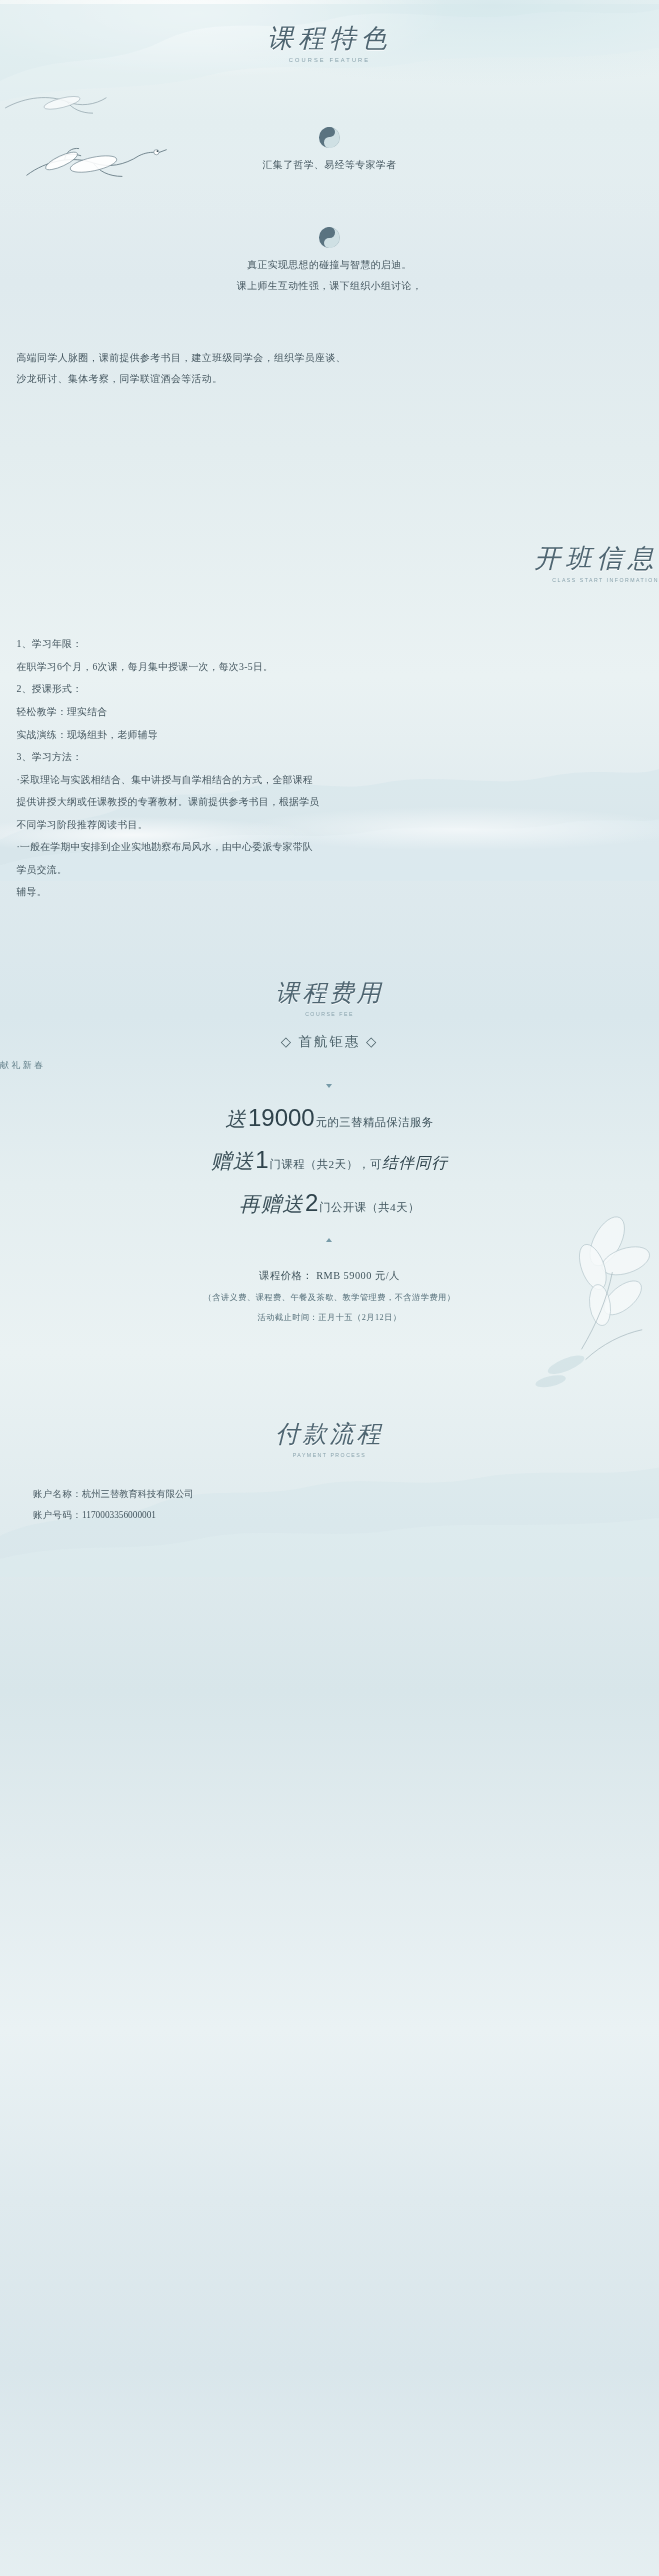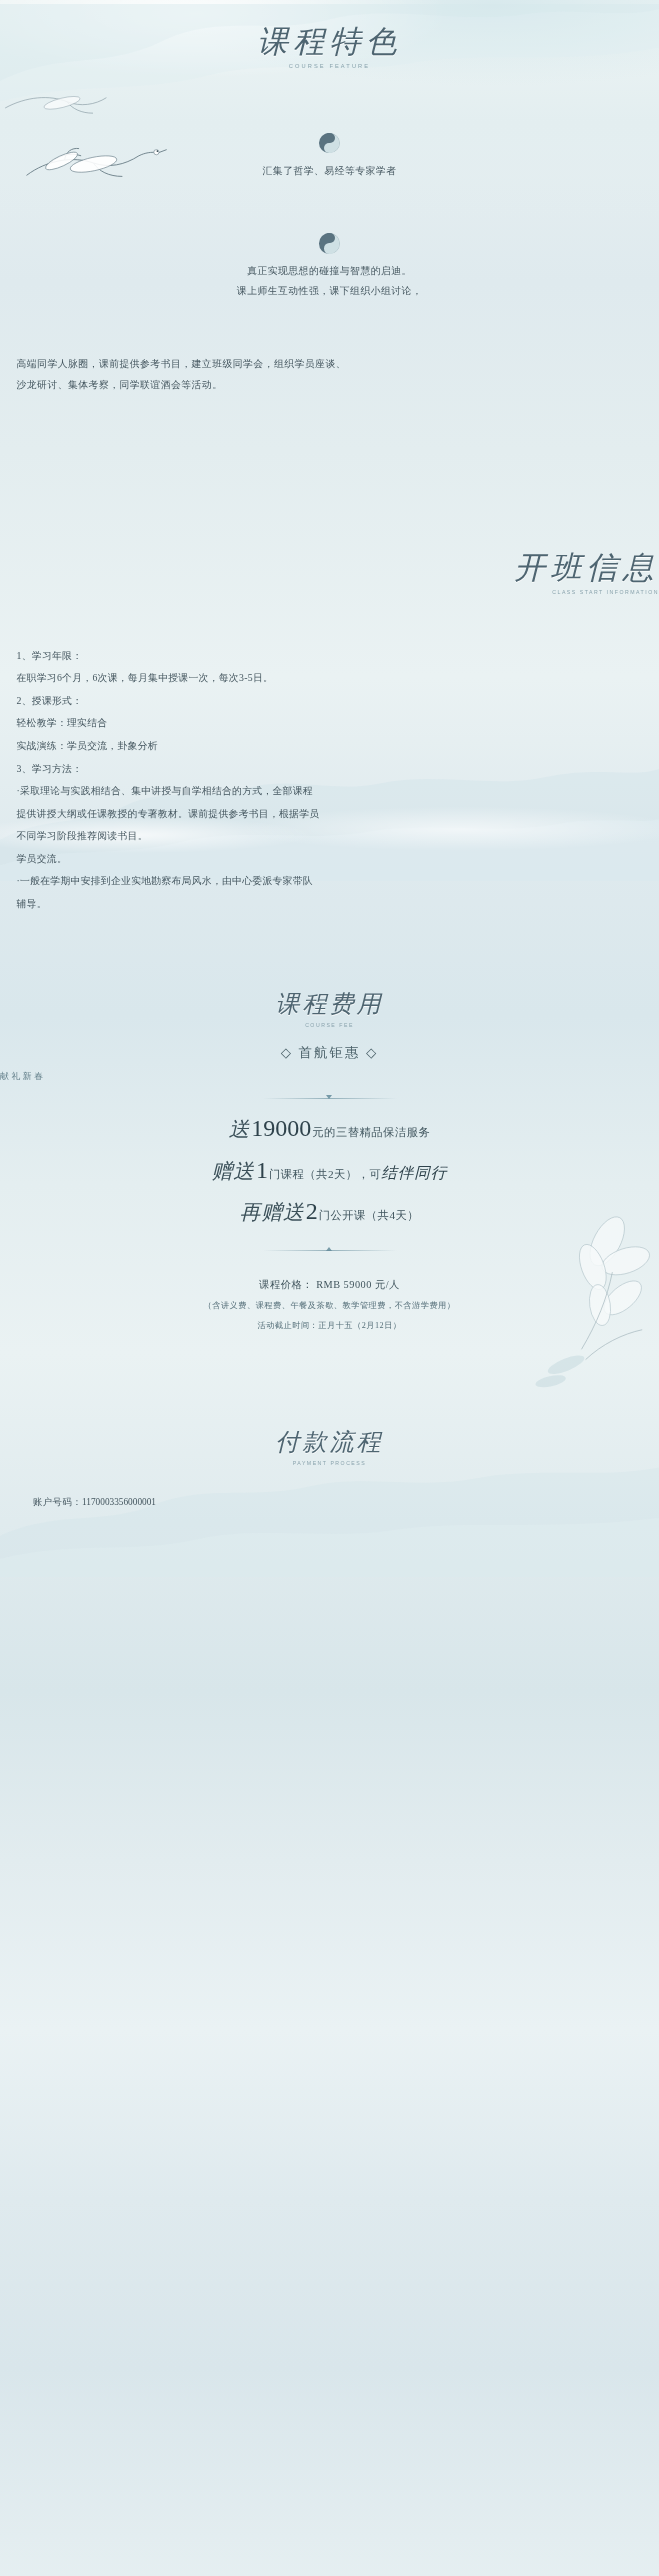--- a/index.html
+++ b/index.html
@@ -65,21 +65,21 @@
   }
 
   
   .section-title {
     position: relative;
     text-align: center;
     z-index: 4;
   }
   .section-title .cn {
     font-family: "Liberation Serif", "DejaVu Serif", serif;
-    font-size: 31px;
+    font-size: 26px;
     letter-spacing: 5.2px;
     color: #4e6571;
     font-weight: 400;
     line-height: 1.15;
     text-shadow: 0 0.5px 0 rgba(255,255,255,.8);
     font-style: italic;
   }
   .section-title .cn.smaller { font-size: 24px; letter-spacing: 3.1px; }
   .section-title .en {
     margin-top: 3.1px;
@@ -188,21 +188,21 @@
   }
   .fee-line .big-cn {
     font-size: 20.6px;
     letter-spacing: 1px;
     font-style: italic;
     color: #3b5059;
     font-family: "Liberation Serif", serif;
   }
   .fee-line .big-num {
     font-size: 24px;
-    font-family: Liberation Serif, serif;
+    font-family: Liberation Sans, sans-serif;
     color: #2f434c;
     padding: 0 1px;
   }
   .fee-line .mid {
     font-size: 11.3px;
     color: #3f545d;
     letter-spacing: 0.5px;
   }
   .fee-line .accent {
     font-size: 15.5px;
@@ -304,27 +304,27 @@
   <div class="section-title" style="margin-top:155px;text-align:right;">
     <div class="cn">开班信息</div>
     <div class="en tiny">CLASS START INFORMATION</div>
   </div>
 
   <div class="info-body" style="margin-top:50px;">
     <p>1、学习年限：</p>
     <p>在职学习6个月，6次课，每月集中授课一次，每次3-5日。</p>
     <p>2、授课形式：</p>
     <p>轻松教学：理实结合</p>
-    <p>实战演练：学员交流，卦象分析</p>
+    <p>实战演练：现场组卦，老师辅导</p>
     <p>3、学习方法：</p>
     <p>·采取理论与实践相结合、集中讲授与自学相结合的方式，全部课程</p>
     <p>提供讲授大纲或任课教授的专著教材。课前提供参考书目，根据学员</p>
     <p>不同学习阶段推荐阅读书目。</p>
+    <p>·一般在学期中安排到企业实地勘察布局风水，由中心委派专家带队</p>
     <p>学员交流。</p>
-    <p>·一般在学期中安排到企业实地勘察布局风水，由中心委派专家带队</p>
     <p>辅导。</p>
   </div>
 
   <svg class="wash" style="right:0px; top:1195px; width:155px; height:216px; opacity:.6;" viewBox="0 0 300 420">
     <g fill="rgba(255,255,255,0.85)" stroke="#8fa7b0" stroke-width="1.2">
       <ellipse cx="200" cy="90" rx="26" ry="52" transform="rotate(28 200 90)"></ellipse>
       <ellipse cx="236" cy="128" rx="24" ry="48" transform="rotate(72 236 128)"></ellipse>
       <ellipse cx="172" cy="140" rx="22" ry="46" transform="rotate(-20 172 140)"></ellipse>
       <ellipse cx="230" cy="200" rx="22" ry="44" transform="rotate(50 230 200)"></ellipse>
       <ellipse cx="186" cy="214" rx="20" ry="40" transform="rotate(-8 186 214)"></ellipse>
@@ -388,18 +388,21 @@
     </g>
   </svg>
 
   <div class="section-title" style="margin-top:98px;">
     <div class="cn smaller">付款流程</div>
     <div class="en tiny">PAYMENT PROCESS</div>
   </div>
 
   <div class="pay-rows" style="margin-top:26px;">
     <div class="row">
+      <span class="label">账户名称：</span><span>杭州三替教育科技有限公司</span>
+    </div>
+    <div class="row">
       <span class="label">账户号码：</span><span>1170003356000001</span>
     </div>
   </div>
 
 </div>
 
 
 </body></html>

